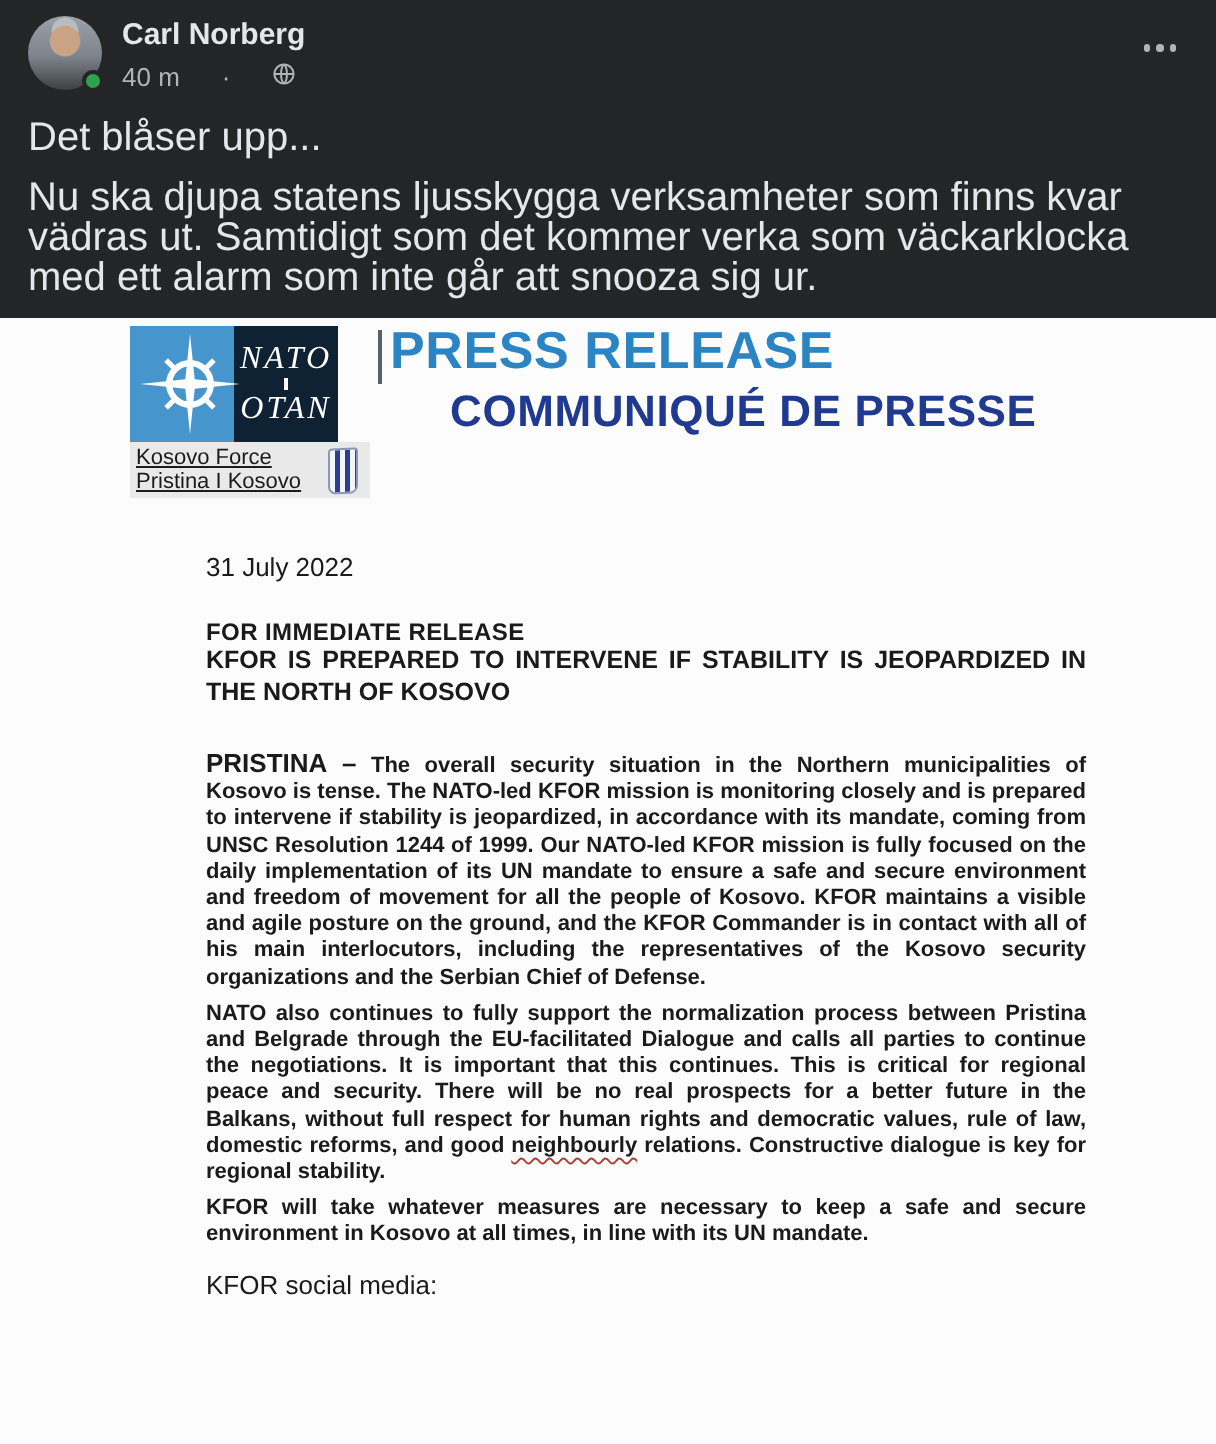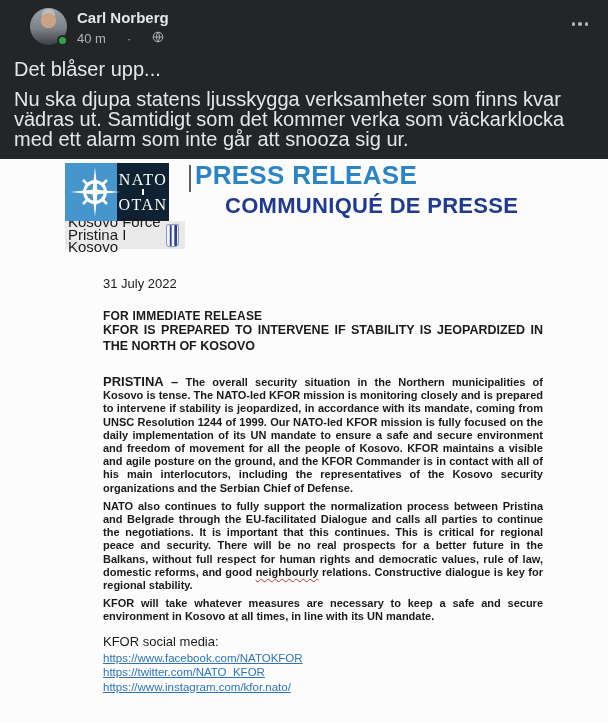--- a/index.html
+++ b/index.html
@@ -5,21 +5,21 @@
   * { margin:0; padding:0; box-sizing:border-box; }
   html,body { background:#18191a; }
   body { font-family:"Liberation Sans", sans-serif; }
 
   .page {
     width:608px; height:722px; margin:0 auto;
     background:#242526; overflow:hidden; position:relative;
   }
 
   
-  .post-header { display:flex; align-items:flex-start; padding:8px 14px 0 30px; position:relative; }
+  .post-header { display:flex; align-items:flex-start; padding:8px 14px 0 14px; position:relative; }
   .avatar-wrap { position:relative; width:37px; height:37px; flex:0 0 auto; cursor:pointer; }
   .avatar {
     width:37px; height:37px; border-radius:50%;
     background:
       radial-gradient(circle at 50% 34%, #c9a383 0 24%, rgba(0,0,0,0) 26%),
       radial-gradient(circle at 50% 20%, #b9bdc1 0 18%, rgba(0,0,0,0) 20%),
       linear-gradient(180deg, #9aa1a8 0%, #7d838a 55%, #3c4043 100%);
   }
   .online-dot {
     position:absolute; right:-1px; bottom:-1px; width:11px; height:11px;
@@ -51,34 +51,34 @@
   }
 
   
   .attachment {
     margin-top:5px; width:608px; height:572px; background:#fcfcfc;
     overflow:hidden; cursor:pointer; color:#1a1a1a;
   }
 
   .doc-masthead { display:flex; align-items:flex-start; padding-top:4px; margin-left:65px; }
   .nato-logo { width:120px; flex:0 0 auto; }
-  .logo-square { display:flex; width:104px; height:58px; }
+  .logo-square { display:flex; width:104px; height:58px;font-style:italic; }
   .logo-blue { width:60px; height:58px; background:#4795cd; position:relative; }
   .compass { position:absolute; left:4px; top:3px; }
   .logo-navy {
     width:60px; height:58px; background:#0e2233; color:#fff;
     display:flex; flex-direction:column; align-items:center; justify-content:center;
     font-family:"Liberation Serif", serif; font-size:16px; letter-spacing:1.5px; line-height:17px;
   }
   .nato-dash { width:2px; height:6px; background:#fff; margin:1px 0; }
   .logo-strip {
     width:120px; height:28px; background:#e9e9e9;
     display:flex; align-items:center; justify-content:space-between; padding:2px 4px 2px 3px;
   }
-  .strip-text { font-size:15px; line-height:12.5px; color:#1b1b1b; }
+  .strip-text { font-size:11px; line-height:12.5px; color:#1b1b1b;text-decoration:underline; }
   .kfor-emblem {
     width:15px; height:23px; border:1px solid #8d96ba; border-radius:2px 2px 4px 4px;
     background:repeating-linear-gradient(90deg, #f4f5f9 0 2.5px, #2a3f8f 2.5px 5px);
     transform:skewY(-3deg); margin-right:2px;
   }
   .masthead-vline { width:2px; height:27px; background:#5a6068; margin:2px 0 0 4px; flex:0 0 auto; }
   .masthead-titles { padding-left:4px; padding-top:0; }
   .press-release { color:#2b85c4; font-weight:700; font-size:26px; line-height:25px; letter-spacing:0.3px; }
   .communique { color:#1f3a8f; font-weight:700; font-size:22px; line-height:26px; margin:5px 0 12px 30px; letter-spacing:0.3px; }
 
@@ -177,22 +177,17 @@
       <p class="doc-imm">FOR IMMEDIATE RELEASE</p>
       <p class="doc-headline">KFOR IS PREPARED TO INTERVENE IF STABILITY IS JEOPARDIZED IN THE NORTH OF KOSOVO</p>
 
       <p class="doc-para first"><span class="para-lead">PRISTINA –</span><span> The overall security situation in the Northern municipalities of Kosovo is tense. The NATO-led KFOR mission is monitoring closely and is prepared to intervene if stability is jeopardized, in accordance with its mandate, coming from UNSC Resolution 1244 of 1999. Our NATO-led KFOR mission is fully focused on the daily implementation of its UN mandate to ensure a safe and secure environment and freedom of movement for all the people of Kosovo. KFOR maintains a visible and agile posture on the ground, and the KFOR Commander is in contact with all of his main interlocutors, including the representatives of the Kosovo security organizations and the Serbian Chief of Defense.</span></p>
 
       <p class="doc-para"><span>NATO also continues to fully support the normalization process between Pristina and Belgrade through the EU-facilitated Dialogue and calls all parties to continue the negotiations. It is important that this continues. This is critical for regional peace and security. There will be no real prospects for a better future in the Balkans, without full respect for human rights and democratic values, rule of law, domestic reforms, and good </span><span class="misspelled">neighbourly</span><span> relations. Constructive dialogue is key for regional stability.</span></p>
 
       <p class="doc-para">KFOR will take whatever measures are necessary to keep a safe and secure environment in Kosovo at all times, in line with its UN mandate.</p>
 
       <p class="social-head">KFOR social media:</p>
-      <div class="doc-links">
-        <a class="doc-link">https://www.facebook.com/NATOKFOR</a>
-        <a class="doc-link">https://twitter.com/NATO_KFOR</a>
-        <a class="doc-link">https://www.instagram.com/kfor.nato/</a>
-      </div>
 
     </div>
 
   </div>
 </div>
 
 </body></html>

